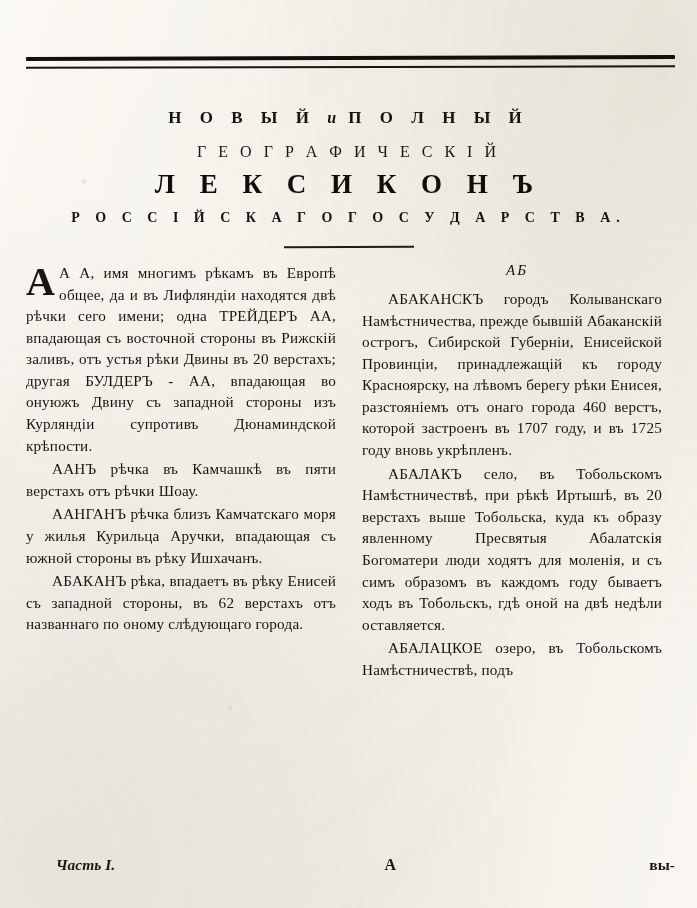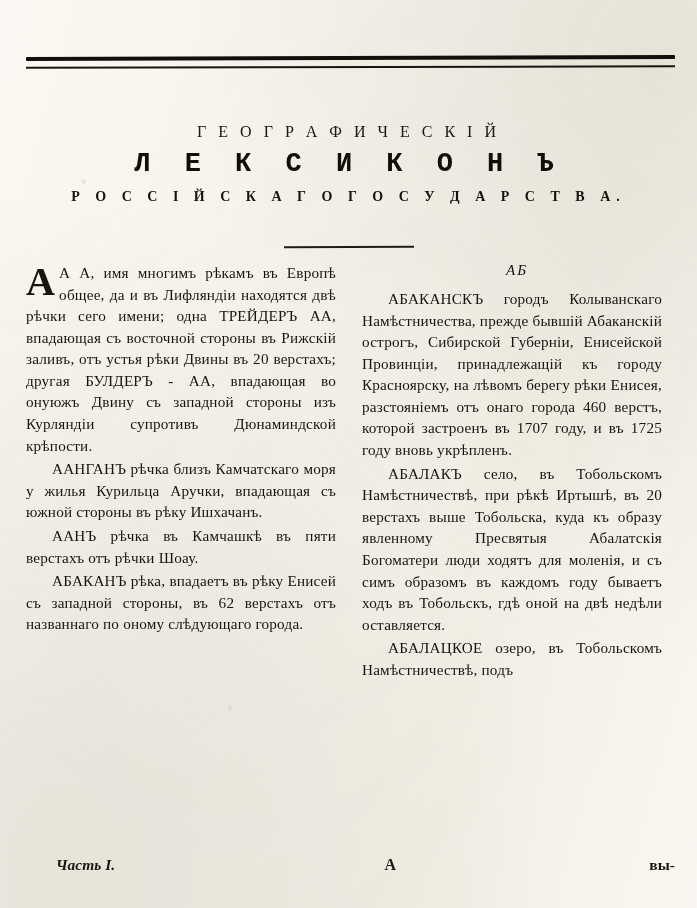--- a/index.html
+++ b/index.html
@@ -77,21 +77,20 @@
     font-size: 16px;
     letter-spacing: 4px;
     color: #1d1914;
   }
   .t-line3 {
     margin-top: 8px;
     font-size: 27px;
     font-weight: 700;
     letter-spacing: 9px;
     color: #14110d;
-    font-family: Liberation Mono, monospace;
   }
   .t-line4 {
     margin-top: 10px;
     font-size: 14px;
     letter-spacing: 6px;
     font-weight: 700;
     color: #191611;
   }
   .sep {
     position: absolute;
@@ -170,41 +169,46 @@
 
 <div class="page ink">
   <div class="grain"></div>
 
   <div class="rules">
     <div class="rule-thick"></div>
     <div class="rule-thin"></div>
   </div>
 
   <div class="title-block">
+    <div class="t-line1">
+      <span>Н О В Ы Й</span>
+      <span class="conj">и</span>
+      <span>П О Л Н Ы Й</span>
+    </div>
     <div class="t-line2">Г Е О Г Р А Ф И Ч Е С К І Й</div>
     <div class="t-line3">Л Е К С И К О Н Ъ</div>
     <div class="t-line4">Р О С С І Й С К А Г О   Г О С У Д А Р С Т В А.</div>
   </div>
 
   <div class="sep"></div>
 
   <div class="columns">
 
     <div class="col left">
 
       <p class="para first">
         <span class="dropcap">А</span><span>А А, имя многимъ рѣкамъ въ Европѣ общее, да и въ Лифляндіи находятся двѣ рѣчки сего имени; одна ТРЕЙДЕРЪ АА, впадающая съ восточной стороны въ Рижскій заливъ, отъ устья рѣки Двины въ 20 верстахъ; другая БУЛДЕРЪ - АА, впадающая во онуюжъ Двину съ западной стороны изъ Курляндіи супротивъ Дюнаминдской крѣпости.</span>
       </p>
 
       <p class="para">
+        <span>ААНЪ рѣчка въ Камчашкѣ въ пяти верстахъ отъ рѣчки Шоау.</span>
+      </p>
+
+      <p class="para">
         <span>ААНГАНЪ рѣчка близъ Камчатскаго моря у жилья Курильца Аручки, впадающая съ южной стороны въ рѣку Ишхачанъ.</span>
-      </p>
-
-      <p class="para">
-        <span>ААНЪ рѣчка въ Камчашкѣ въ пяти верстахъ отъ рѣчки Шоау.</span>
       </p>
 
       <p class="para">
         <span>АБАКАНЪ рѣка, впадаетъ въ рѣку Енисей съ западной стороны, въ 62 верстахъ отъ названнаго по оному слѣдующаго города.</span>
       </p>
     </div>
 
     <div class="col right">
       <div class="colhead right-head">АБ</div>
 

